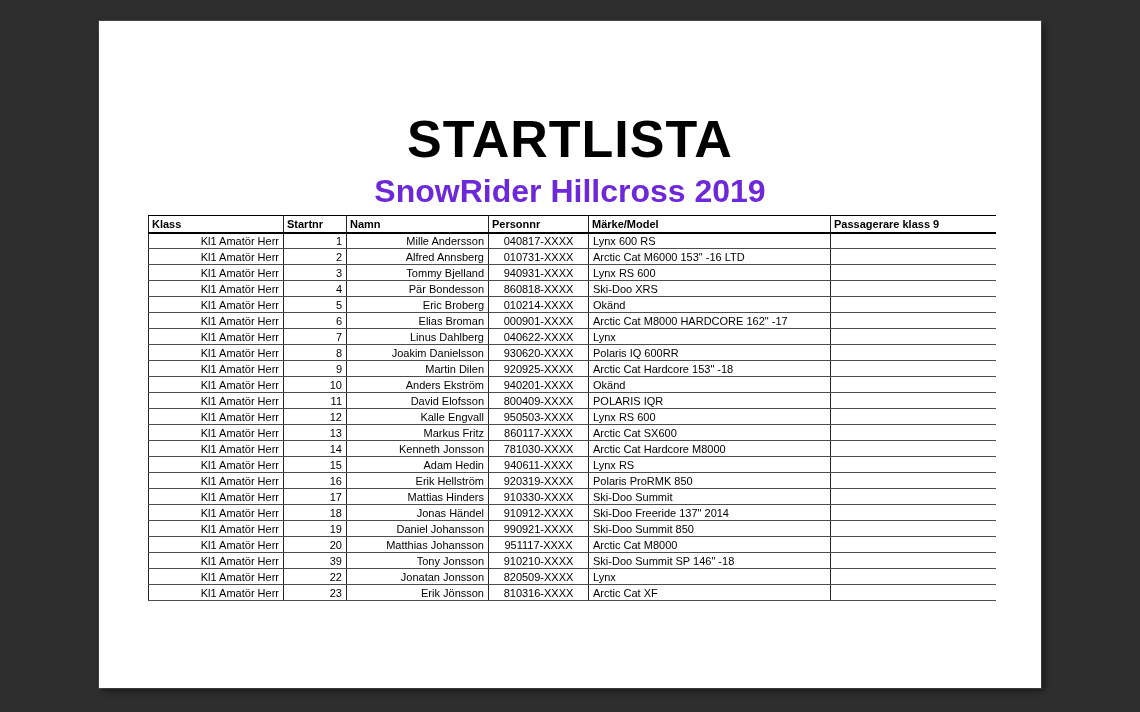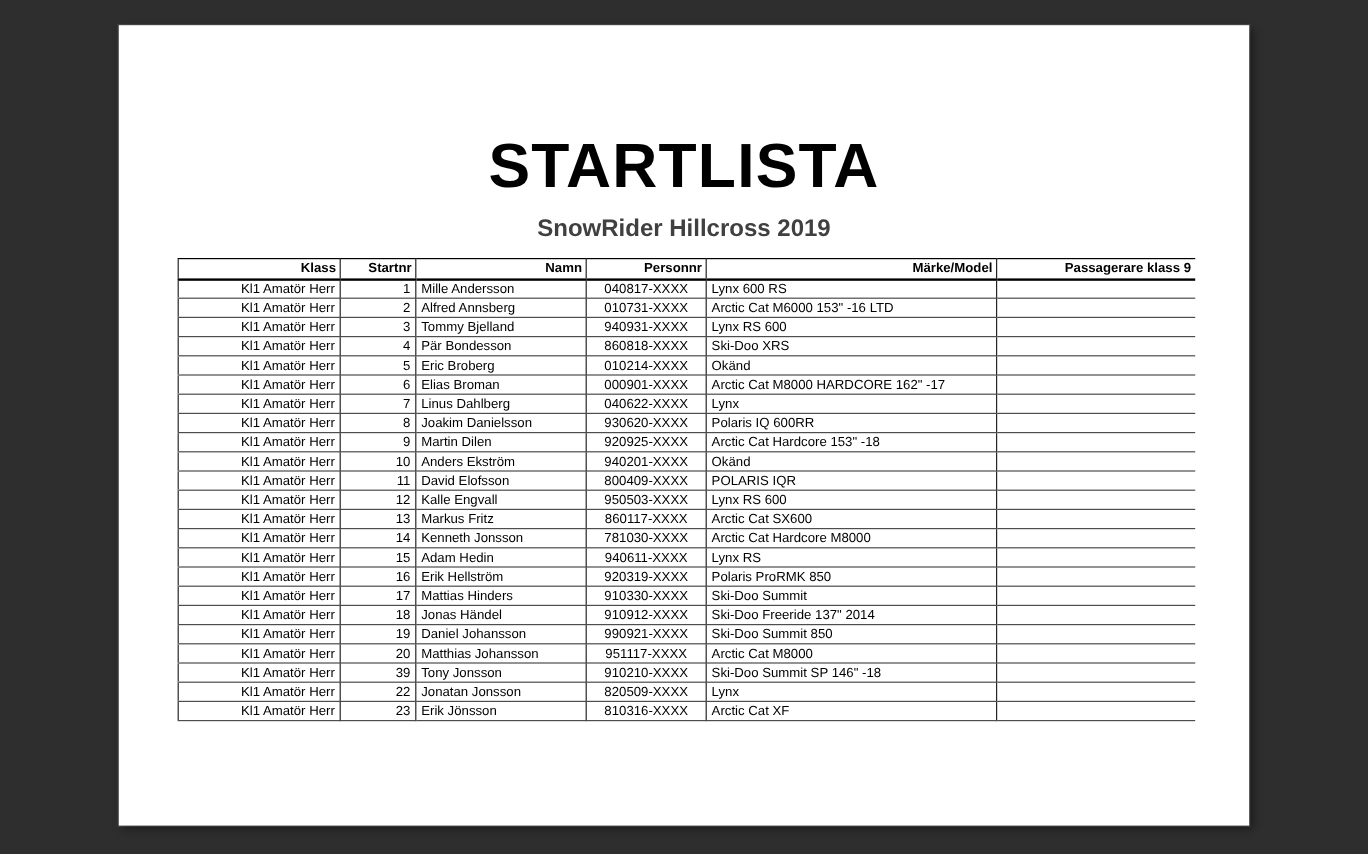--- a/index.html
+++ b/index.html
@@ -30,24 +30,24 @@
     line-height: 56px;
     font-weight: 900;
     letter-spacing: 1px;
     color: #000;
   }
   .doc-subtitle {
     position: absolute;
     top: 158px; left: 0;
     width: 100%;
     text-align: center;
-    font-size: 20px;
+    font-size: 32px;
     line-height: 24px;
     font-weight: 700;
-    color: #404040;
+    color: #6d28d9;
   }
   .table-wrap {
     position: absolute;
     top: 194px; left: 49px;
   }
   table.startlist {
     border-collapse: collapse;
     table-layout: fixed;
     width: 847px;
     font-size: 11px;
@@ -56,42 +56,42 @@
   }
   table.startlist col.col-klass       { width: 135px; }
   table.startlist col.col-startnr     { width: 63px;  }
   table.startlist col.col-namn        { width: 142px; }
   table.startlist col.col-personnr    { width: 100px; }
   table.startlist col.col-marke       { width: 242px; }
   table.startlist col.col-passagerare { width: 165px; }
   table.startlist th {
     height: 17px;
     font-weight: 700;
-    text-align: right;
+    text-align: left;
     border-top: 1px solid #000;
     border-bottom: 2px solid #000;
     border-right: 1px solid #262626;
     padding: 0 3px;
     white-space: nowrap;
     overflow: hidden;
   }
   table.startlist th:last-child { border-right: none; }
   table.startlist td {
     height: 16px;
     border-bottom: 1px solid #4d4d4d;
     border-right: 1px solid #262626;
     padding: 0 4px;
     white-space: nowrap;
     overflow: hidden;
     vertical-align: middle;
   }
   table.startlist td:last-child { border-right: none; }
   td.c-klass    { text-align: right;  padding-left: 8px; }
   td.c-startnr  { text-align: right; padding-right: 5px; }
-  td.c-namn     { text-align: left;  padding-left: 10px; }
+  td.c-namn     { text-align: right;  padding-left: 10px; }
   td.c-personnr { text-align: center; }
   td.c-marke    { text-align: left;  padding-left: 10px; }
   td.c-passagerare { text-align: left; }
 </style>
 </head>
 <body>
 
 <div class="viewer">
   <div class="paper">
 

